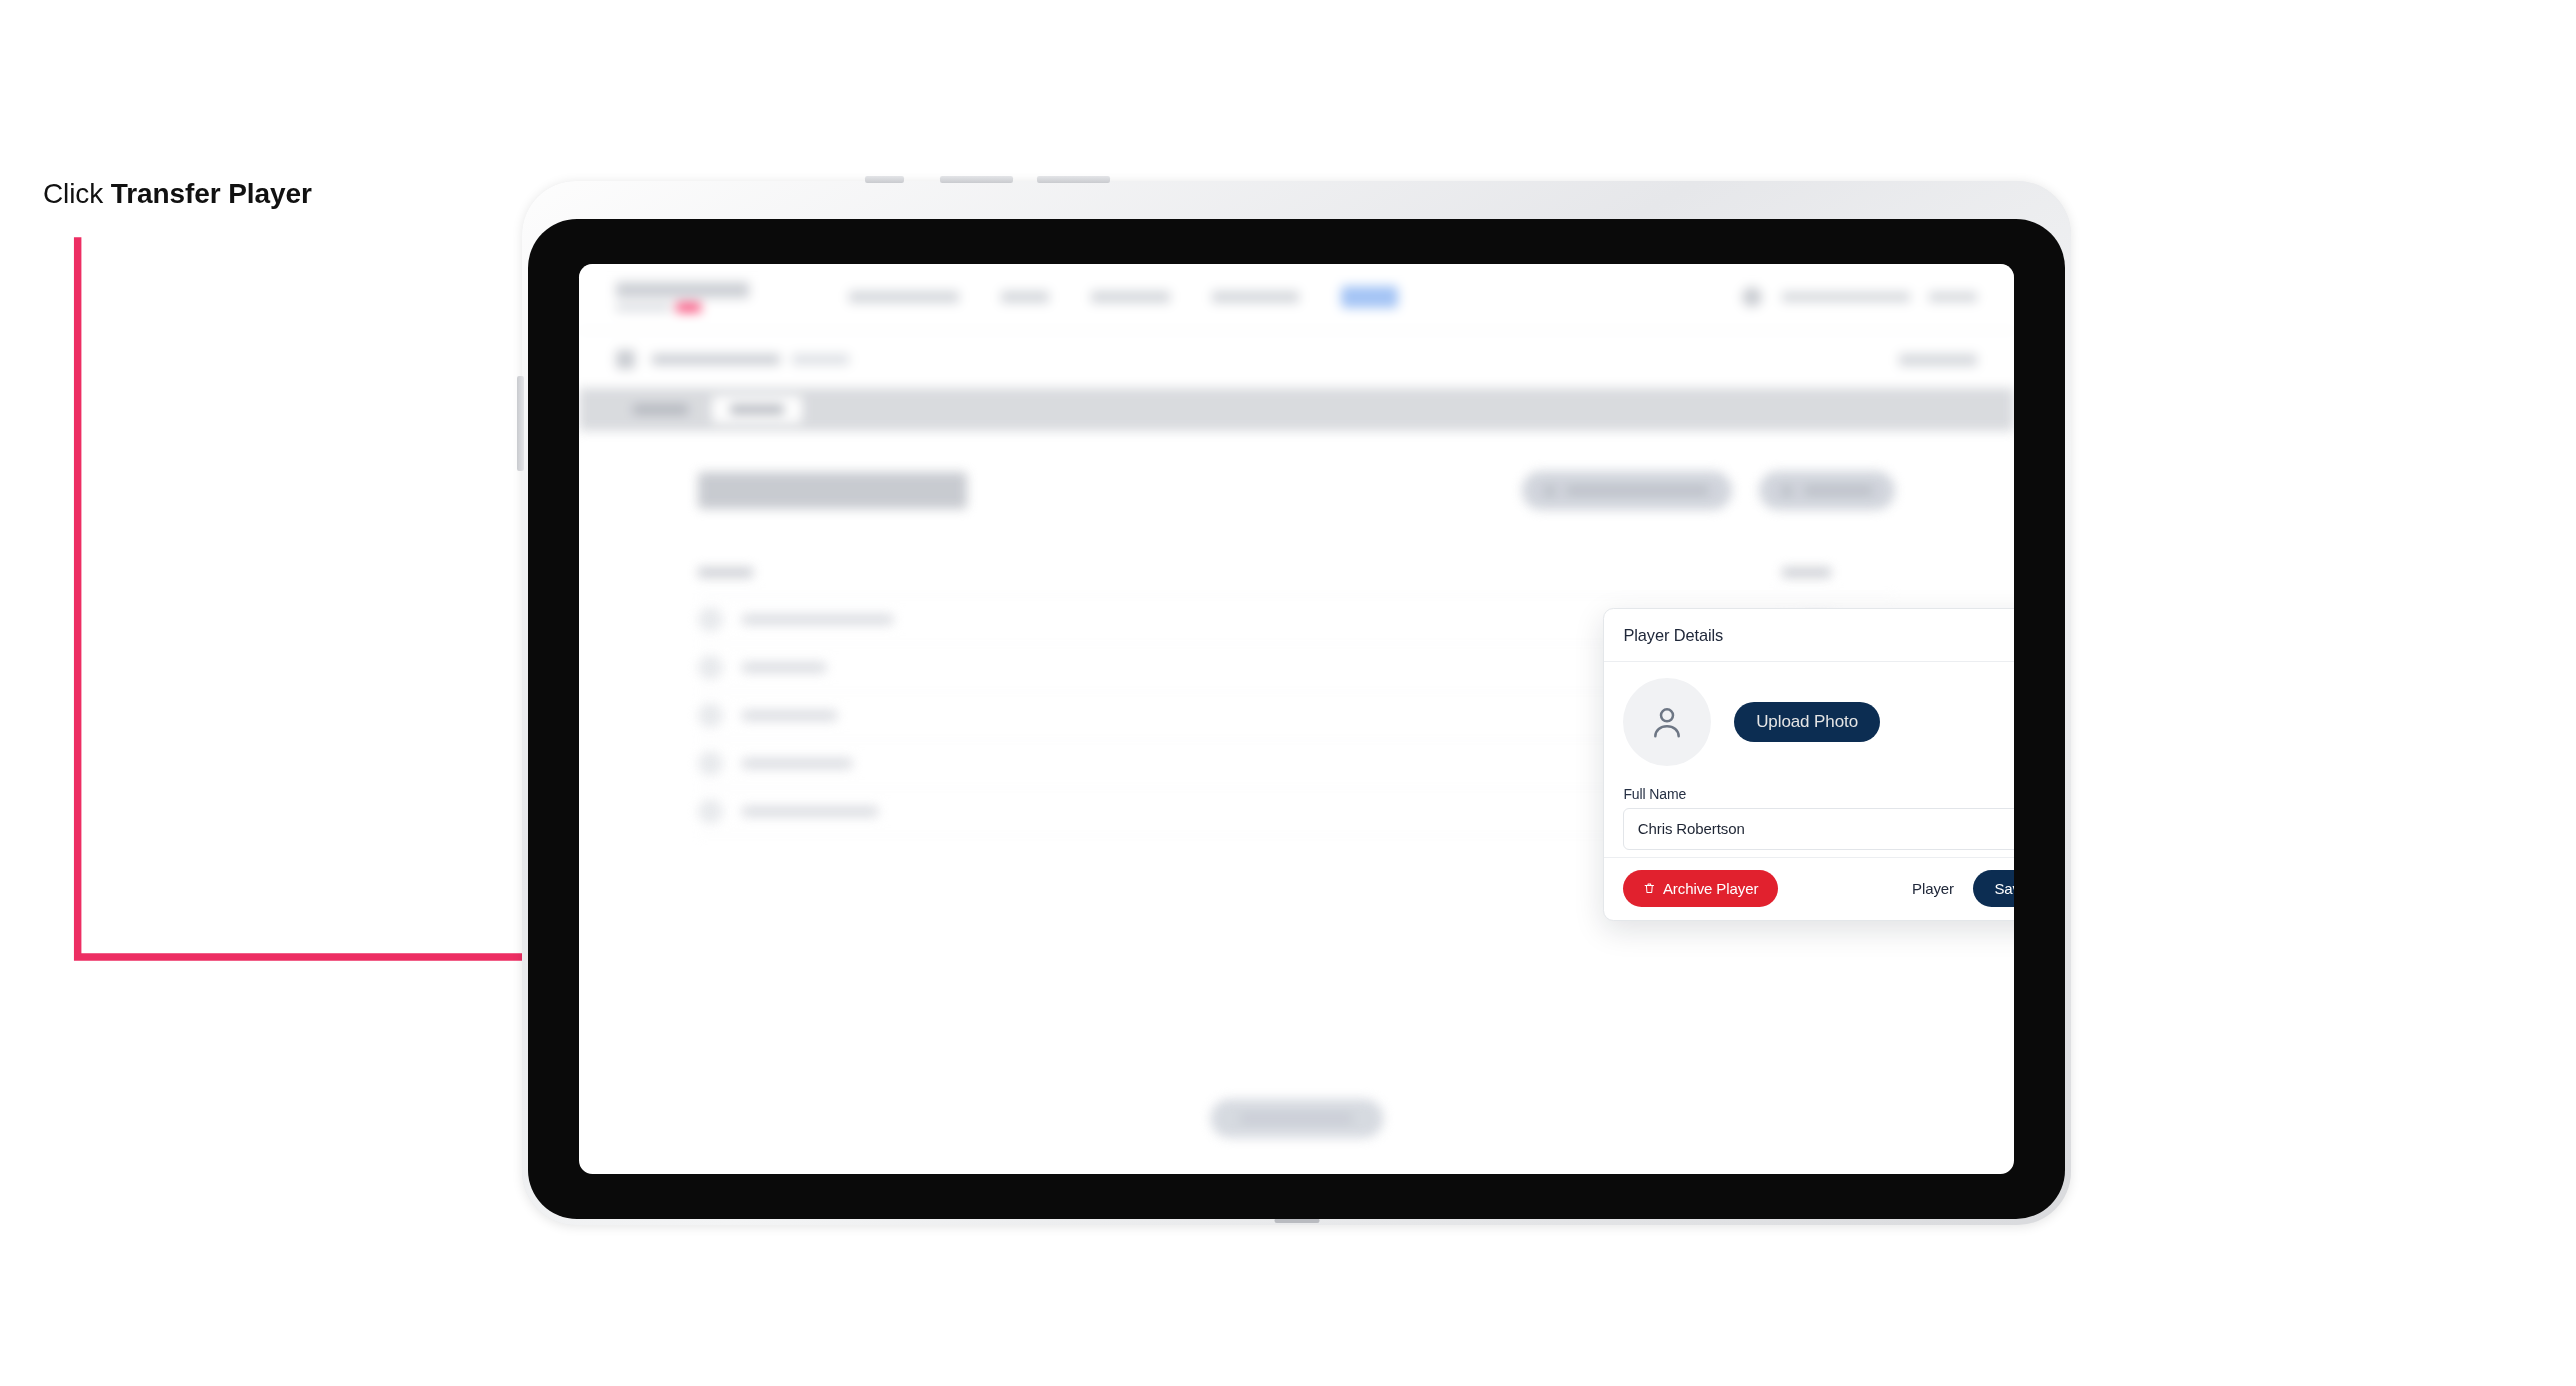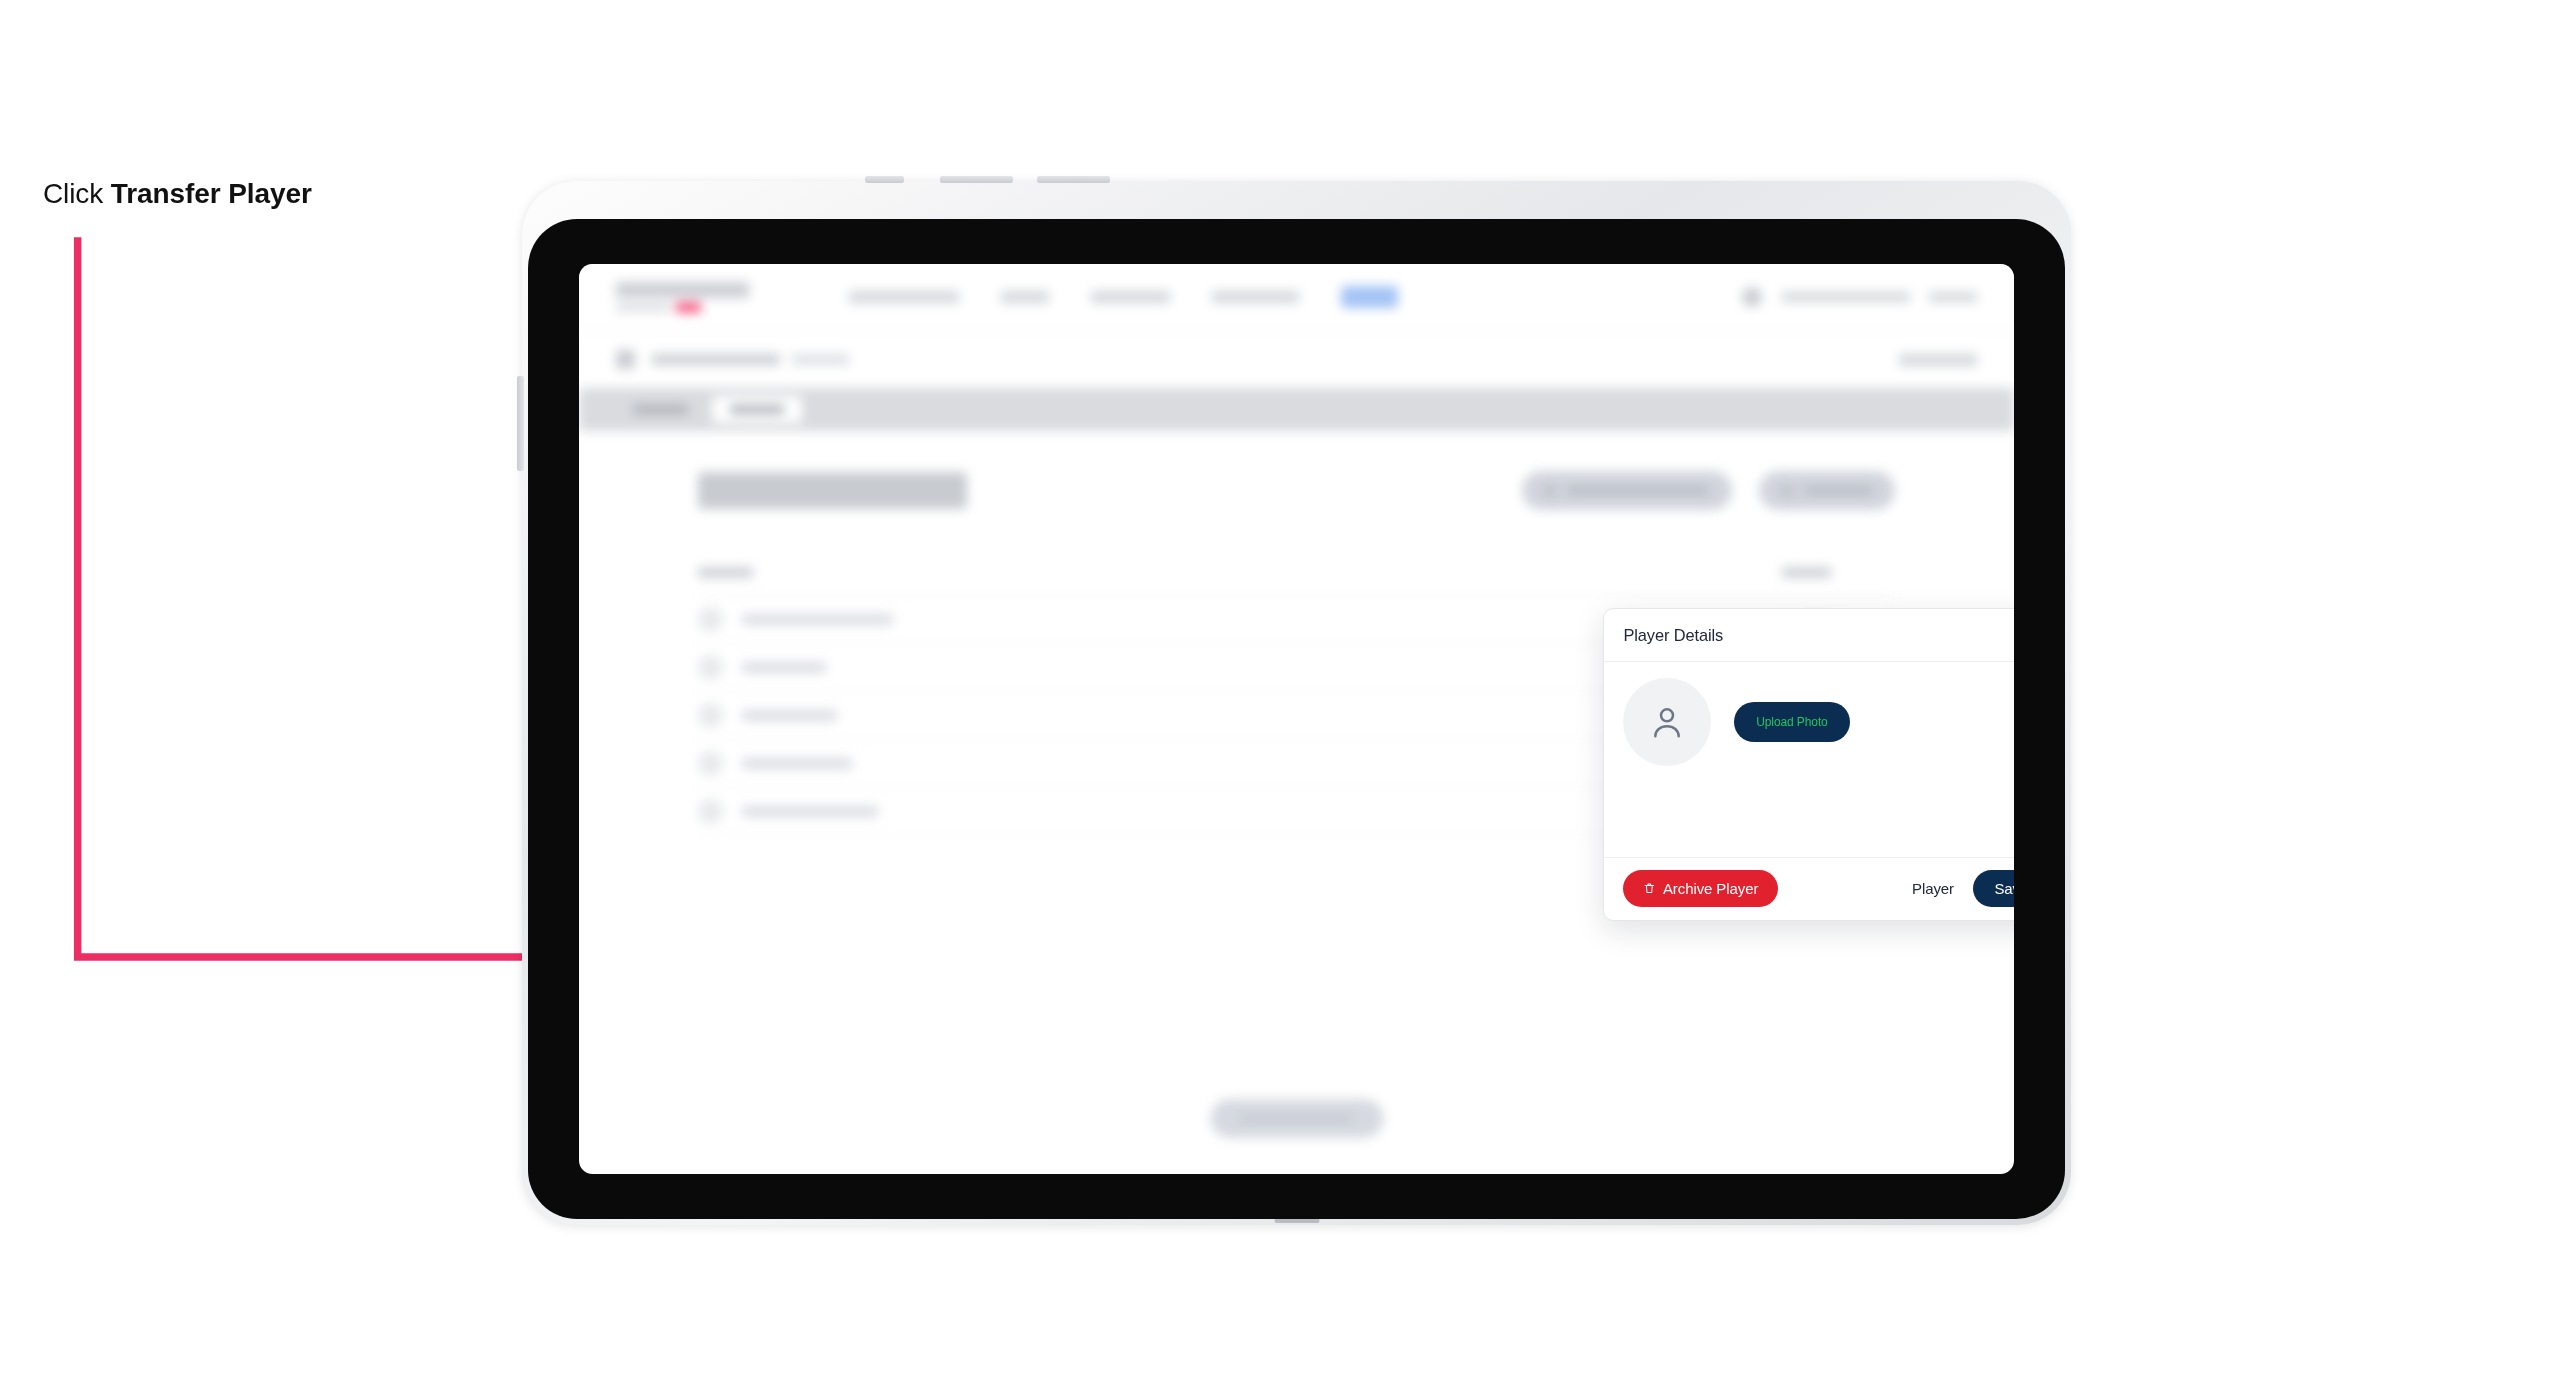--- a/index.html
+++ b/index.html
@@ -146,22 +146,22 @@
   }
   .modal-title { font-size: 16.4px; color: #20283a; font-weight: 400; letter-spacing: -0.1px; }
   .modal-body { flex: 1 1 auto; padding: 16.4px 19.4px 10.4px; overflow: hidden; }
 
   .photo-row { display: flex; align-items: center; gap: 22.4px; margin-bottom: 19.4px; }
   .avatar-lg {
     width: 88px; height: 88px; border-radius: 50%; background: #f1f2f4;
     display: flex; align-items: center; justify-content: center; color: #6d7684;
   }
   .btn-upload {
-    background: #0c2d52; color: #22c55e; border: none; border-radius: 745px;
-    padding: 0 22.4px; height: 40px; font-size: 12px; cursor: pointer;
+    background: #0c2d52; color: #e5e5e5; border: none; border-radius: 745px;
+    padding: 0 22.4px; height: 40px; font-size: 17px; cursor: pointer;
     font-family: "Liberation Sans", sans-serif; letter-spacing: -0.1px;
   }
 
   .field { margin-bottom: 12.7px; }
   .field-label { font-size: 14px; color: #263044; margin-bottom: 6px; display: block; letter-spacing: -0.1px; }
   .field-input {
     width: 100%; height: 42px; border: 0.7px solid #e2e5e9; border-radius: 6px;
     padding: 0 13.4px; font-size: 15px; color: #1d2433; background: #fff;
     font-family: "Liberation Sans", sans-serif; letter-spacing: -0.1px;
   }
@@ -330,20 +330,24 @@
             <div class="photo-row">
               <div class="avatar-lg">
                 <svg width="40" height="40" viewBox="0 0 24 24" fill="none" stroke="currentColor" stroke-width="1.5" stroke-linecap="round" stroke-linejoin="round">
                   <circle cx="12" cy="8" r="3.6"></circle>
                   <path d="M5 20.5c0-3.6 3.1-6 7-6s7 2.4 7 6"></path>
                 </svg>
               </div>
               <button class="btn-upload">Upload Photo</button>
             </div>
 
+            <div class="field">
+              <label class="field-label">Full Name</label>
+              <input class="field-input" type="text" value="Chris Robertson" style="">
+            </div>
 
           </div>
 
           <div class="modal-foot">
             <button class="btn-archive">
               <span>
                 <svg width="12.7" height="12.7" viewBox="0 0 24 24" fill="none" stroke="currentColor" stroke-width="1.9" stroke-linecap="round" stroke-linejoin="round">
                   <path d="M4 6.5h16"></path>
                     <path d="M9.5 6.5V4h5v2.5"></path>
                   <path d="M6.5 6.5l1 13.5h9l1-13.5"></path>

